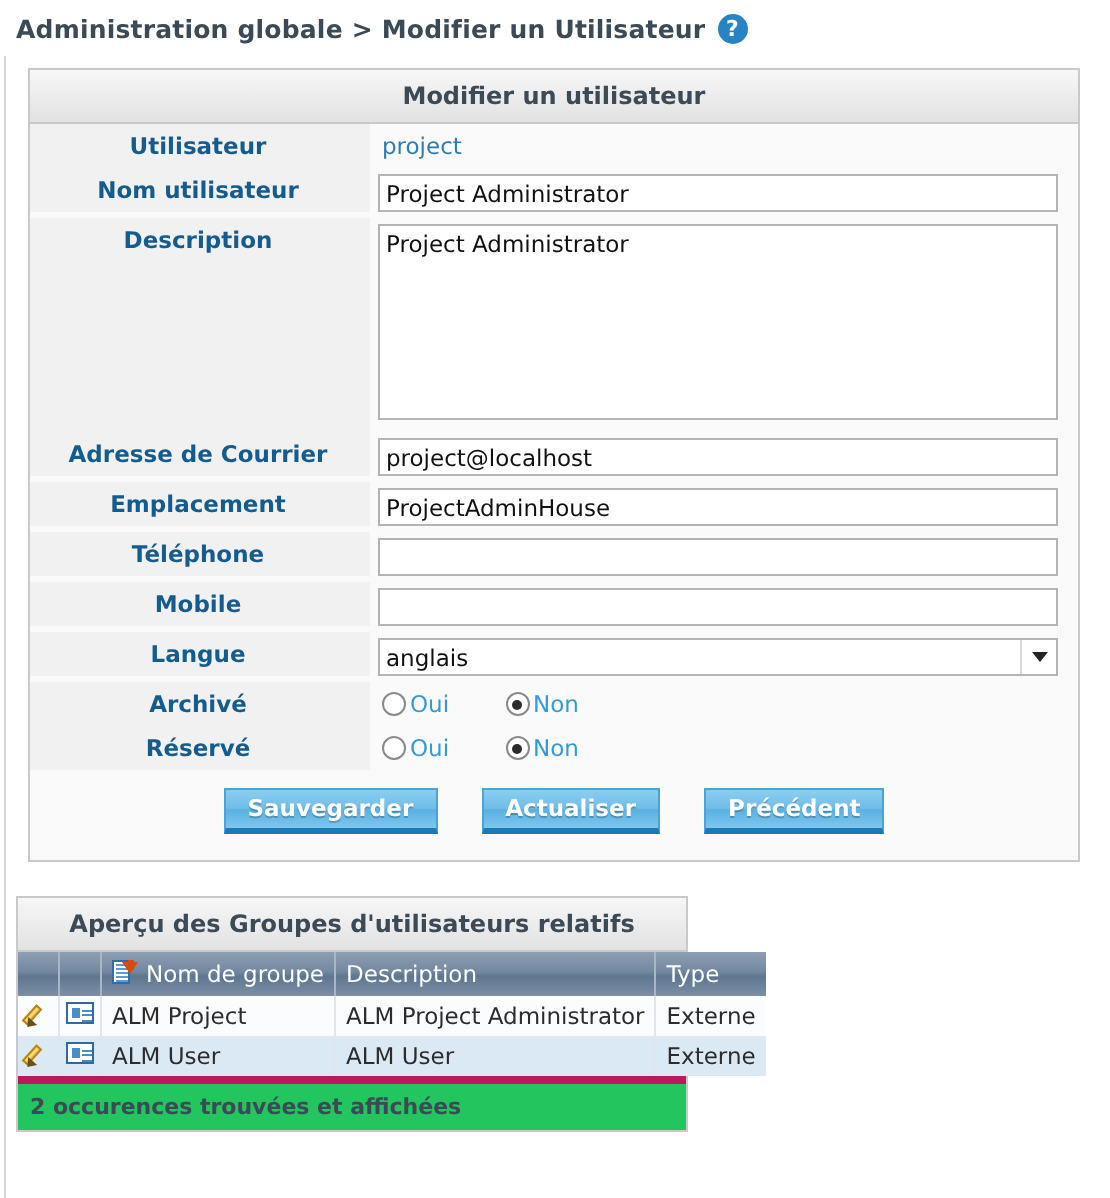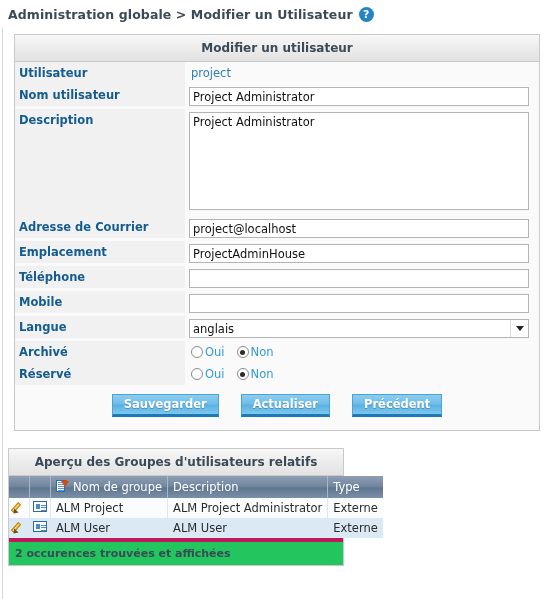--- a/index.html
+++ b/index.html
@@ -86,21 +86,21 @@
   .frow {
     display: flex;
     align-items: flex-start;
     min-height: 22px;
   }
   .flabel {
     width: 170px;
     flex: 0 0 170px;
     box-sizing: border-box;
     background: #f1f1f1;
-    text-align: left;
+    text-align: center;
     padding: 4px 6px 4px 4px;
     font-weight: bold;
     font-size: 11.5px;
     color: #1a5party;
     color: #145b8f;
     line-height: 14px;
   }
   .flabel.tall { align-self: stretch; }
   .fvalue {
     flex: 1 1 auto;
@@ -176,21 +176,21 @@
     width: 0; height: 0;
     border-left: 4px solid transparent;
     border-right: 4px solid transparent;
     border-top: 5px solid #222222;
   }
 
   
   .radio-group {
     display: flex;
     align-items: center;
-    gap: 4px;
+    gap: 20px;
     padding: 2px 0 2px 2px;
   }
   .radio-opt {
     display: flex;
     align-items: center;
     gap: 2px;
     margin-right: 8px;
     font-size: 11.5px;
     color: #3399dd;
   }

